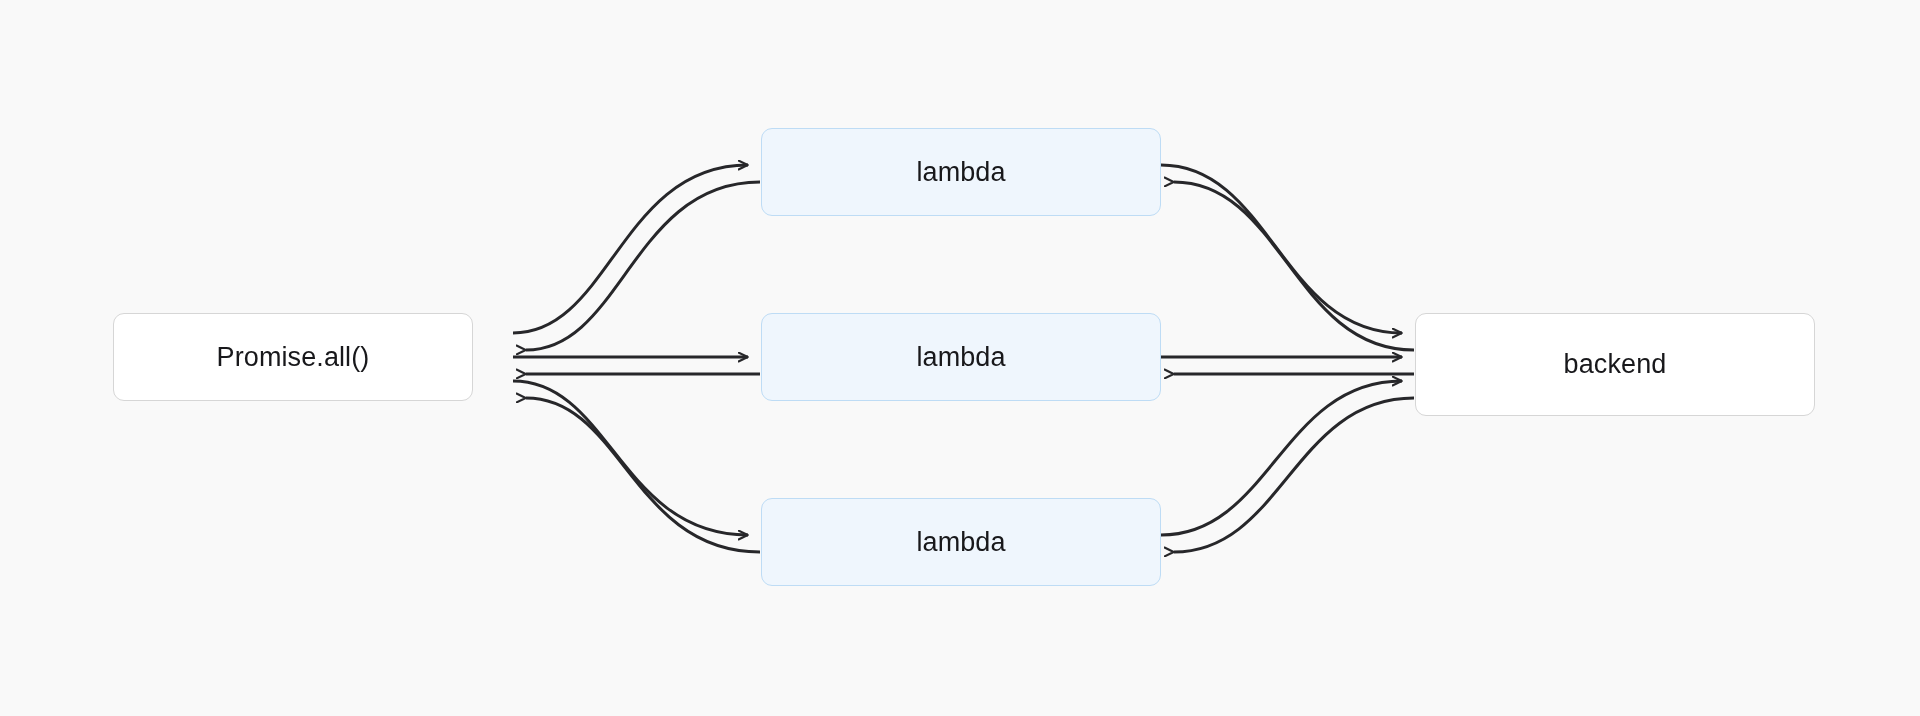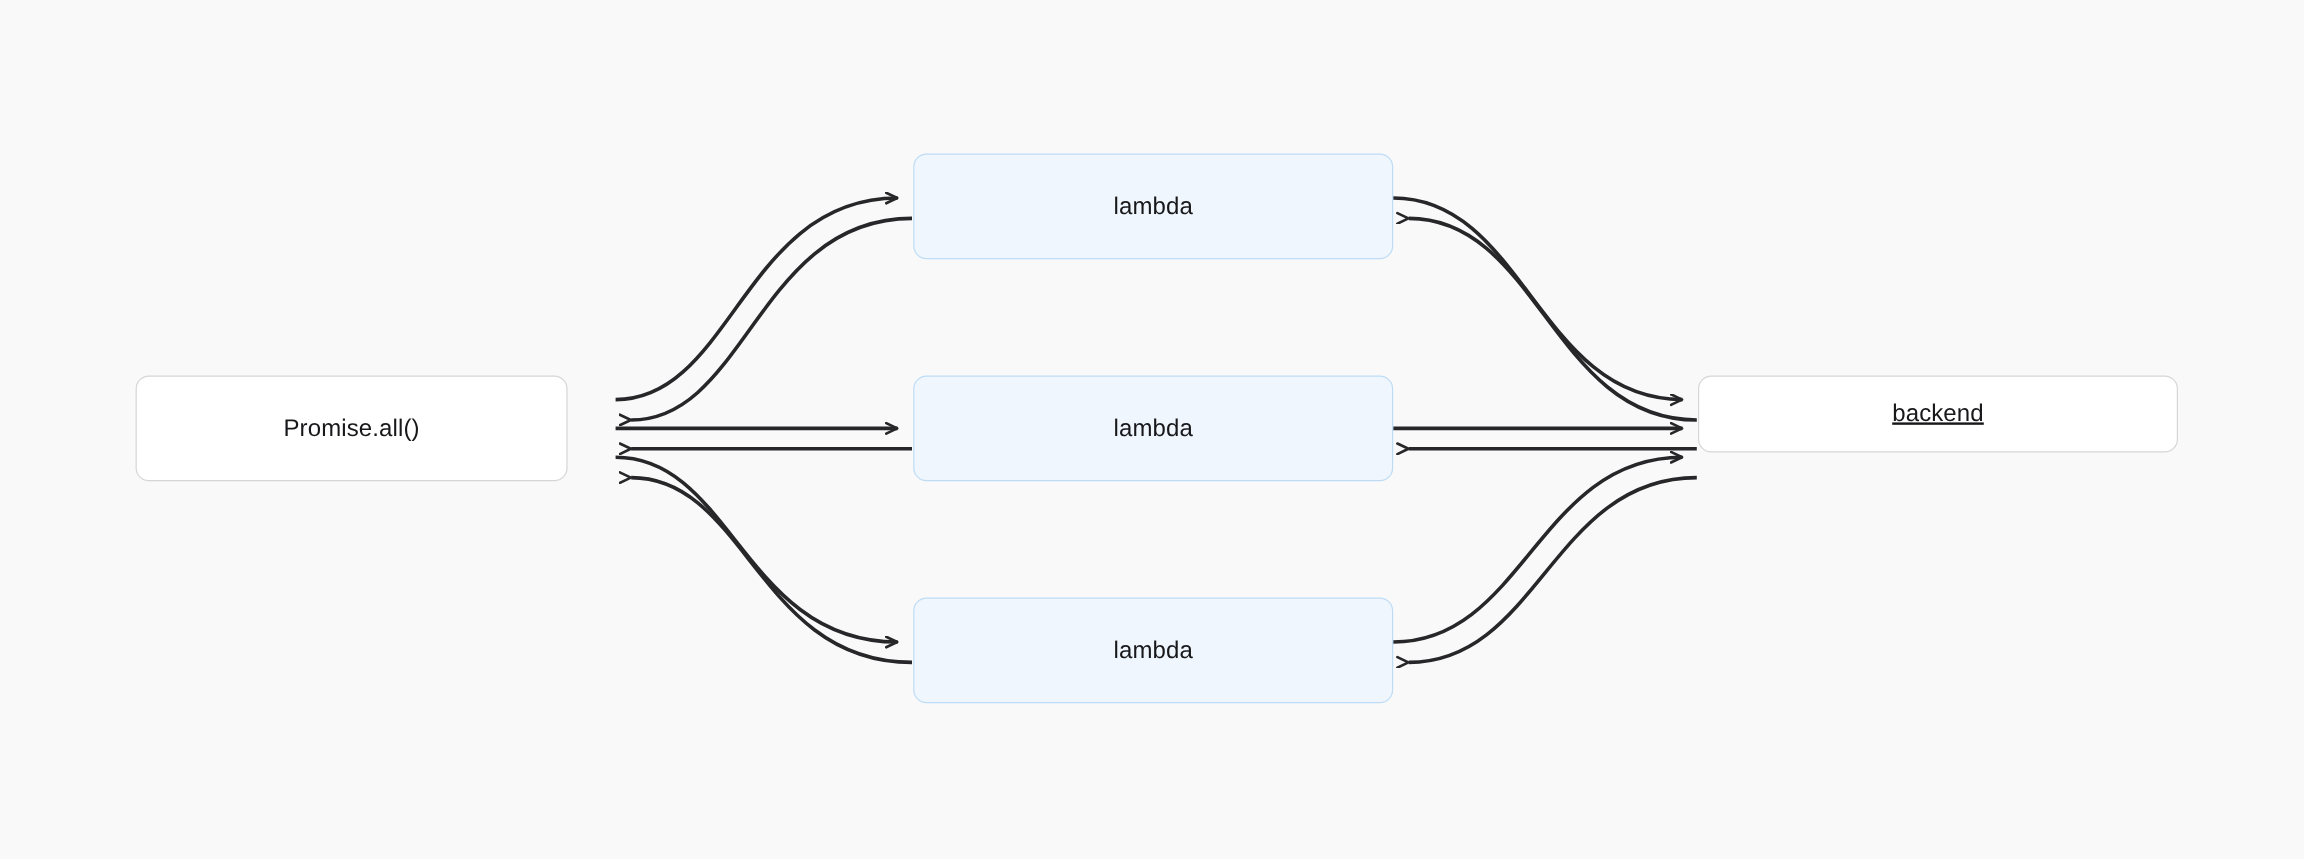--- a/index.html
+++ b/index.html
@@ -27,21 +27,21 @@
     height: 716px;
     pointer-events: none;
   }
   .node {
     position: absolute;
     box-sizing: border-box;
     display: flex;
     align-items: center;
     justify-content: center;
     border-radius: 11px;
-    font-size: 20px;
+    font-size: 27px;
     line-height: 1;
     letter-spacing: 0.1px;
     color: #18181b;
     -webkit-font-smoothing: antialiased;
   }
   .node-plain {
     background: #ffffff;
     border: 1.6px solid #d6d6d6;
   }
   .node-lambda {
@@ -105,17 +105,17 @@
   </div>
 
   <div class="node node-lambda" style="left:761px; top:313px; width:400px; height:88px;">
     <span class="node-label">lambda</span>
   </div>
 
   <div class="node node-lambda" style="left:761px; top:498px; width:400px; height:88px;">
     <span class="node-label">lambda</span>
   </div>
 
-  <div class="node node-plain" style="left:1415px; top:313px; width:400px; height:64px;text-decoration:underline;">
+  <div class="node node-plain" style="left:1415px; top:313px; width:400px; height:103px;">
     <span class="node-label">backend</span>
   </div>
 
 </div>
 
 </body></html>

